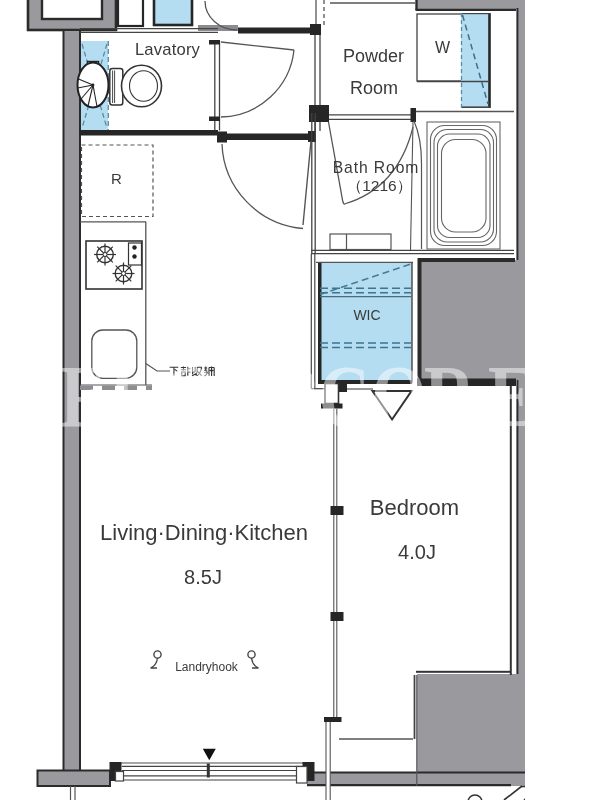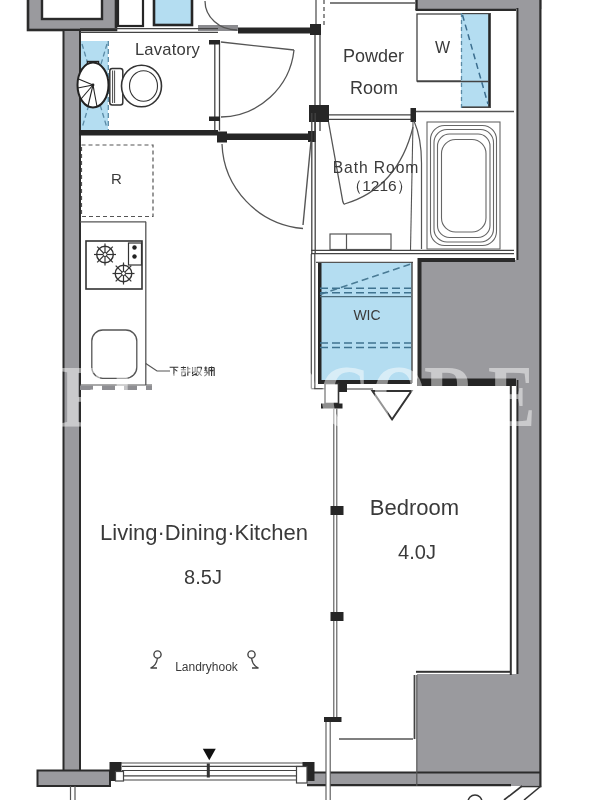--- a/index.html
+++ b/index.html
@@ -1,16 +1,16 @@
 <!DOCTYPE html>
 <html><head>
 <meta charset="utf-8">
 <style>
   html,body{margin:0;padding:0;background:#fff;}
-  #page{position:relative;width:600px;height:800px;background:#fff;overflow:hidden;
+  #page{position:relative;width:525px;height:800px;background:#fff;overflow:hidden;
         font-family:"Liberation Sans",sans-serif;}
   svg{position:absolute;left:0;top:0;}
 </style>
 </head>
 <body>
 <div id="page">
 <svg width="600" height="800" viewBox="0 0 600 800">
   <rect x="0" y="0" width="600" height="800" fill="#ffffff"></rect>
 
   <rect x="28" y="-3" width="88" height="33" fill="#9a9a9e" stroke="#2b2b2b" stroke-width="2.6"></rect>

